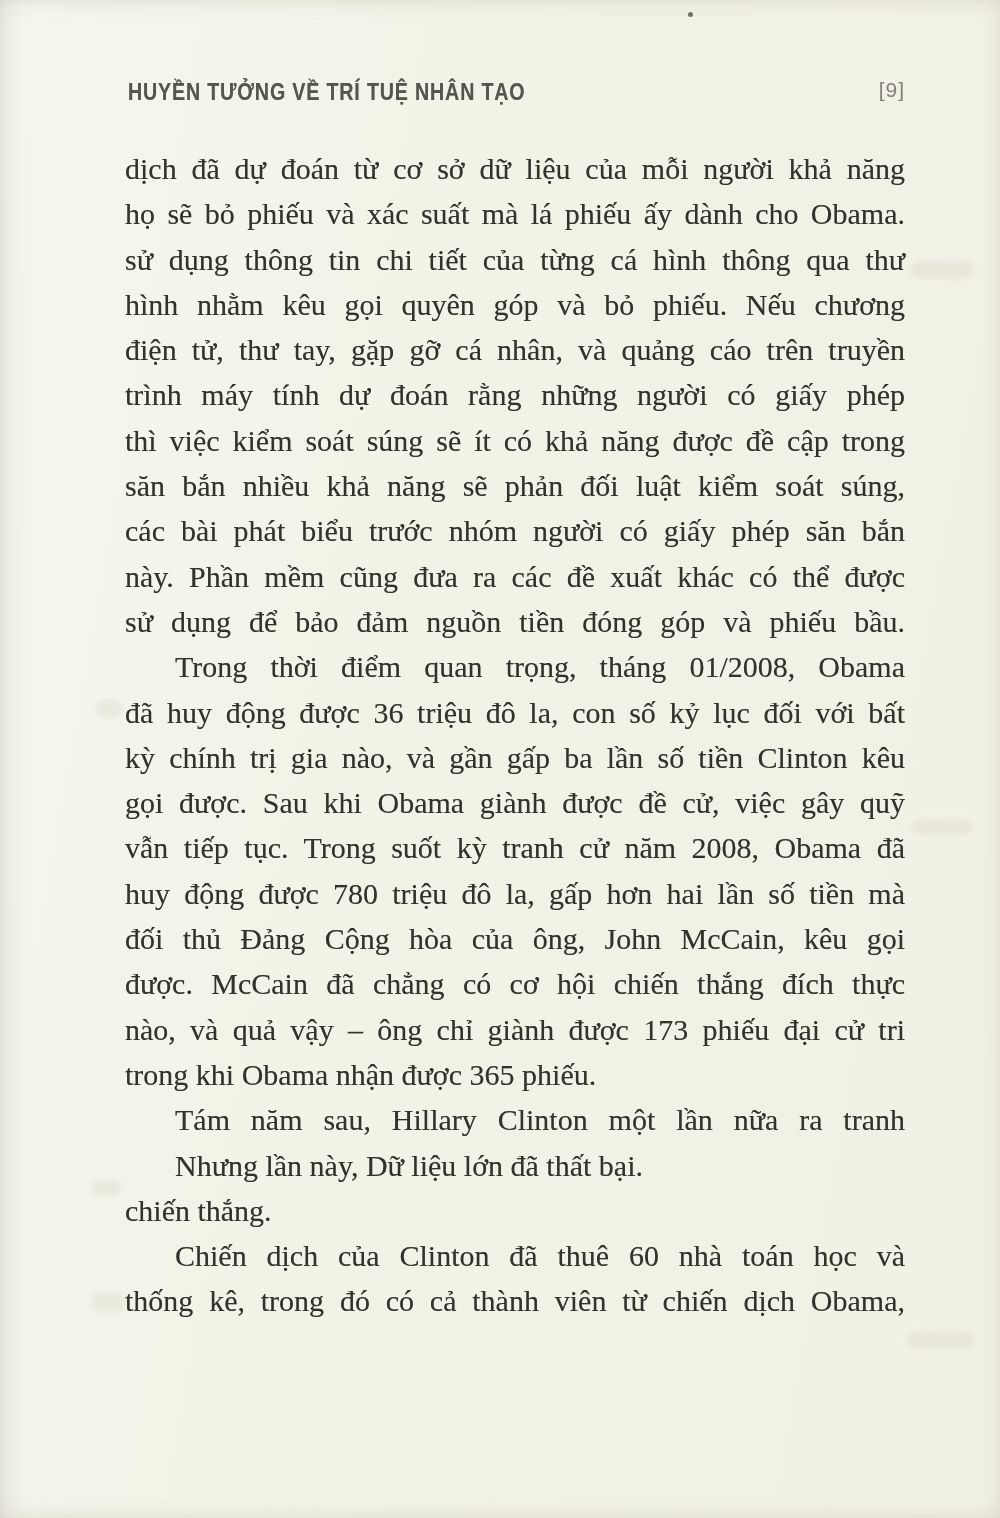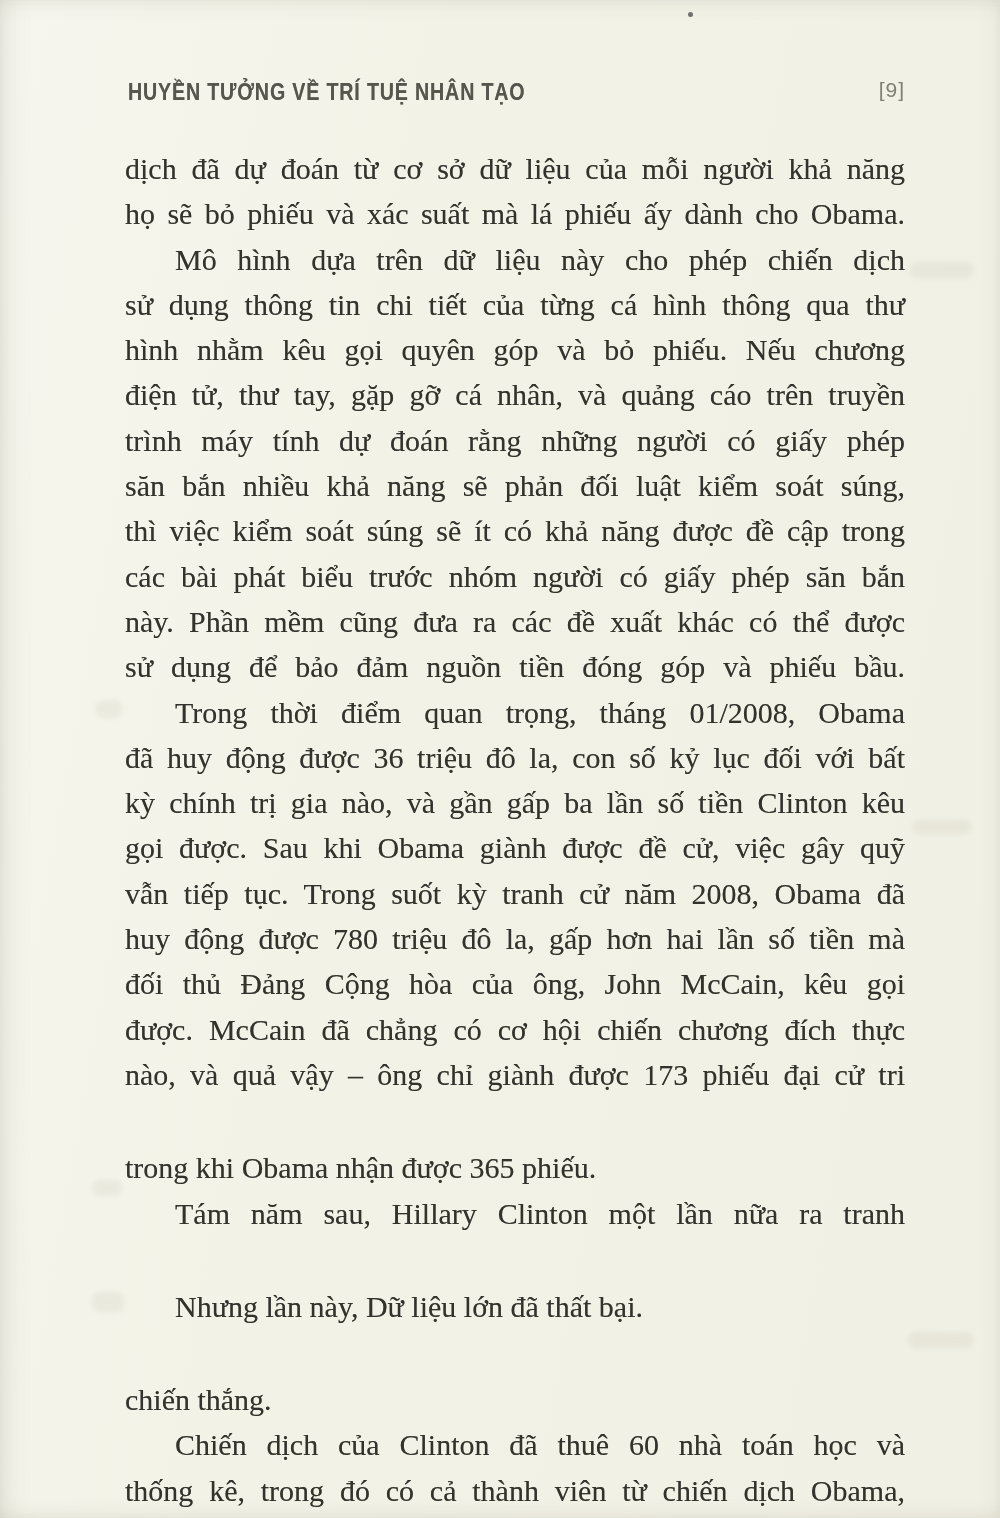--- a/index.html
+++ b/index.html
@@ -64,21 +64,20 @@
     text-shadow: 0 0 0.5px rgba(52, 50, 45, 0.45);
   }
   .text-block .line {
     text-align: justify;
     text-align-last: justify;
     white-space: nowrap;
   }
   .text-block .line.short {
     text-align-last: left;
     white-space: normal;
-    margin-top: 48px;
   }
   .text-block .line.first-indent {
     text-indent: 50px;
   }
 
   
   .speck {
     position: absolute;
     left: 688px;
     top: 12px;
@@ -108,38 +107,37 @@
   <div class="speck"></div>
 
   <div class="running-header">
     <span class="running-title">HUYỀN TƯỞNG VỀ TRÍ TUỆ NHÂN TẠO</span>
     <span class="page-number">[9]</span>
   </div>
 
   <div class="text-block">
       <div class="line">dịch đã dự đoán từ cơ sở dữ liệu của mỗi người khả năng</div>
       <div class="line">họ sẽ bỏ phiếu và xác suất mà lá phiếu ấy dành cho Obama.</div>
-      <div class="line first-indent">Mô hình dựa trên dữ liệu này cho phép chiến dịch</div>
       <div class="line">sử dụng thông tin chi tiết của từng cá hình thông qua thư</div>
       <div class="line">hình nhằm kêu gọi quyên góp và bỏ phiếu. Nếu chương</div>
       <div class="line">điện tử, thư tay, gặp gỡ cá nhân, và quảng cáo trên truyền</div>
       <div class="line">trình máy tính dự đoán rằng những người có giấy phép</div>
+      <div class="line">thì việc kiểm soát súng sẽ ít có khả năng được đề cập trong</div>
       <div class="line">săn bắn nhiều khả năng sẽ phản đối luật kiểm soát súng,</div>
-      <div class="line">thì việc kiểm soát súng sẽ ít có khả năng được đề cập trong</div>
       <div class="line">các bài phát biểu trước nhóm người có giấy phép săn bắn</div>
       <div class="line">này. Phần mềm cũng đưa ra các đề xuất khác có thể được</div>
       <div class="line">sử dụng để bảo đảm nguồn tiền đóng góp và phiếu bầu.</div>
       <div class="line first-indent">Trong thời điểm quan trọng, tháng 01/2008, Obama</div>
       <div class="line">đã huy động được 36 triệu đô la, con số kỷ lục đối với bất</div>
       <div class="line">kỳ chính trị gia nào, và gần gấp ba lần số tiền Clinton kêu</div>
       <div class="line">gọi được. Sau khi Obama giành được đề cử, việc gây quỹ</div>
       <div class="line">vẫn tiếp tục. Trong suốt kỳ tranh cử năm 2008, Obama đã</div>
       <div class="line">huy động được 780 triệu đô la, gấp hơn hai lần số tiền mà</div>
       <div class="line">đối thủ Đảng Cộng hòa của ông, John McCain, kêu gọi</div>
-      <div class="line">được. McCain đã chẳng có cơ hội chiến chương đích thực</div>
+      <div class="line">được. McCain đã chẳng có cơ hội chiến thắng đích thực</div>
       <div class="line">nào, và quả vậy – ông chỉ giành được 173 phiếu đại cử tri</div>
       <div class="line short">trong khi Obama nhận được 365 phiếu.</div>
       <div class="line first-indent">Tám năm sau, Hillary Clinton một lần nữa ra tranh</div>
       <div class="line first-indent short">Nhưng lần này, Dữ liệu lớn đã thất bại.</div>
       <div class="line short">chiến thắng.</div>
       <div class="line first-indent">Chiến dịch của Clinton đã thuê 60 nhà toán học và</div>
       <div class="line">thống kê, trong đó có cả thành viên từ chiến dịch Obama,</div>
     </div>
 
   <div class="show-through st-1"></div>

